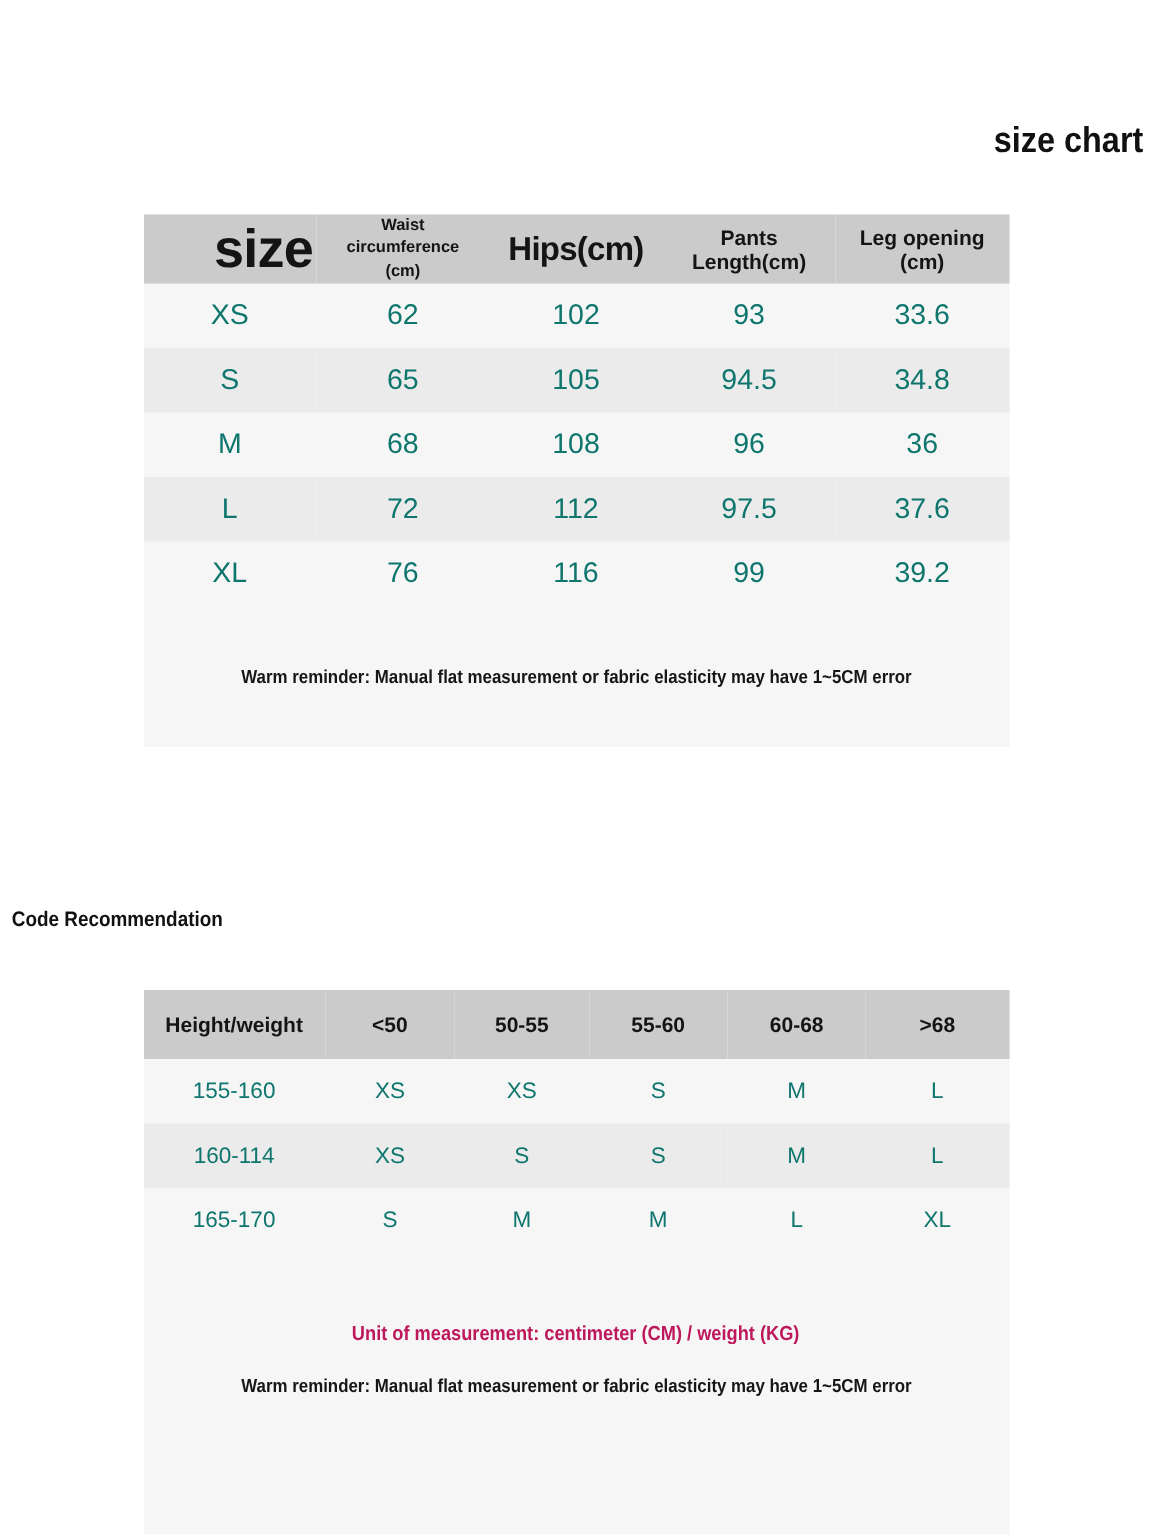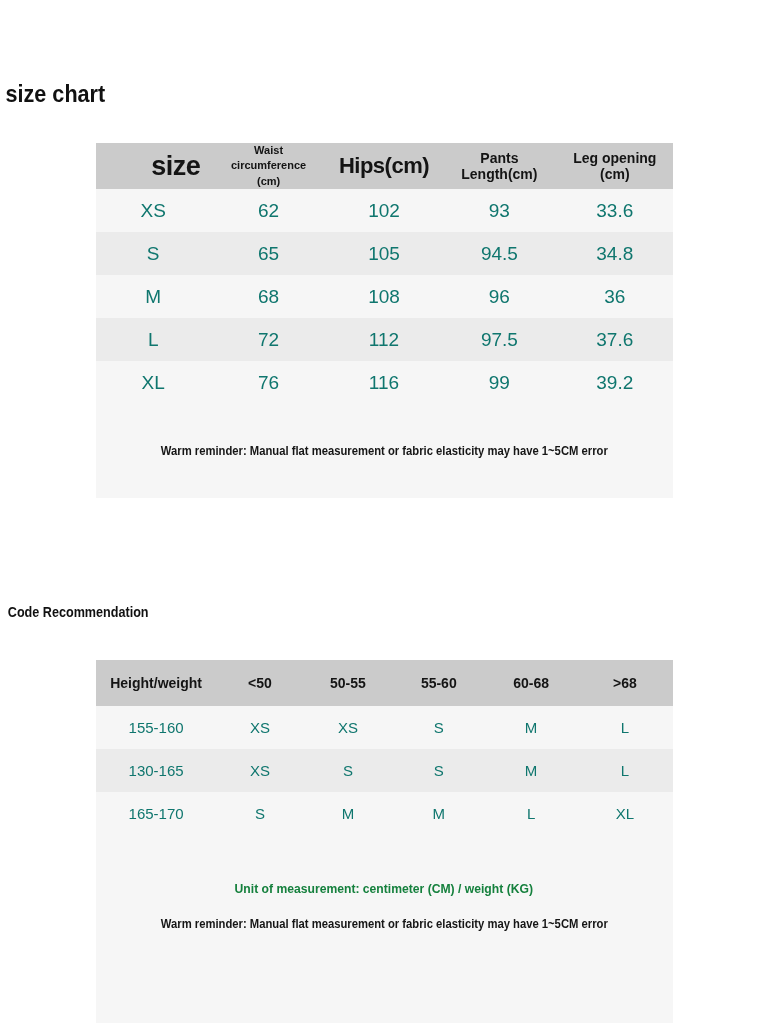--- a/index.html
+++ b/index.html
@@ -5,38 +5,38 @@
   * { margin: 0; padding: 0; box-sizing: border-box; }
   html, body { background: #ffffff; }
   body {
     width: 768px; height: 1024px; overflow: hidden;
     font-family: "Liberation Sans", sans-serif;
     color: #1c1c1c;
   }
   .cond { display: inline-block; transform: scaleX(0.9); transform-origin: center; white-space: nowrap; }
 
   .page-title {
-    margin-top: 80px; text-align: left;
+    margin-top: 80px; text-align: right;
     font-size: 24px; font-weight: bold; line-height: 28px; color: #111;
   }
 
   .panel {
     width: 577px; margin: 0 auto;
     background: var(--panel-bg, #f6f6f6);
   }
   .panel-1 { margin-top: 35px; padding-bottom: 0; }
 
   table { width: 100%; border-collapse: collapse; text-align: center; table-layout: fixed; }
   thead tr { background: var(--header-bg, #cbcbcb); height: 46px; }
   thead th { font-weight: bold; color: #141414; }
   tbody tr { height: 43px; font-weight: normal; color: #0f766e; }
   tbody tr:nth-child(even) { background: var(--row-alt-bg, #ebebeb); }
 
   
-  .size-table th:nth-child(1) { width: 20%; font-size: 27px; letter-spacing: -0.5px; padding-left: 45px; }
+  .size-table th:nth-child(1) { width: 20%; font-size: 36px; letter-spacing: -0.5px; padding-left: 45px; }
   .size-table th:nth-child(2) { width: 20%; font-size: 11px; line-height: 1.4; padding: 0 16px; }
   .size-table th:nth-child(3) { width: 20%; font-size: 22px; letter-spacing: -0.5px; text-align: center; }
   .size-table th:nth-child(4) { width: 20%; font-size: 14px; }
   .size-table th:nth-child(5) { width: 20%; font-size: 14px; }
   .size-table tbody tr { font-size: 19px; }
 
   .table-note {
     height: 94px; display: flex; align-items: center; justify-content: center;
     font-size: 12.5px; font-weight: bold; color: #161616;
   }
@@ -49,21 +49,21 @@
   .panel-2 { margin-top: 39px; height: 363px; }
   .rec-table thead tr { font-size: 14px; }
   .rec-table th:nth-child(1) { width: 21%; }
   .rec-table th:nth-child(2) { width: 15%; }
   .rec-table th:nth-child(3) { width: 15.5%; }
   .rec-table th:nth-child(4) { width: 16%; margin-top: 32px; }
   .rec-table th:nth-child(5) { width: 16%; }
   .rec-table th:nth-child(6) { width: 16.5%; }
   .rec-table tbody tr { font-size: 15px; }
 
-  .unit-note { padding-top: 46px; text-align: center; font-size: 13.5px; font-weight: bold; color: #15803d; }
+  .unit-note { padding-top: 46px; text-align: center; font-size: 13.5px; font-weight: bold; color: #be185d; }
   .bottom-note { padding-top: 21px; text-align: center; font-size: 12.5px; font-weight: bold; color: #161616; }
 </style>
 </head>
 <body>
 
 <div class="page-title">
   <span class="cond">size chart</span>
 </div>
 
 <div class="panel panel-1">
@@ -139,21 +139,21 @@
     <tbody>
         <tr>
           <td>155-160</td>
           <td>XS</td>
           <td>XS</td>
           <td>S</td>
           <td>M</td>
           <td>L</td>
         </tr>
         <tr>
-          <td>130-165</td>
+          <td>160-114</td>
           <td>XS</td>
           <td>S</td>
           <td>S</td>
           <td>M</td>
           <td>L</td>
         </tr>
         <tr>
           <td>165-170</td>
           <td>S</td>
           <td>M</td>

